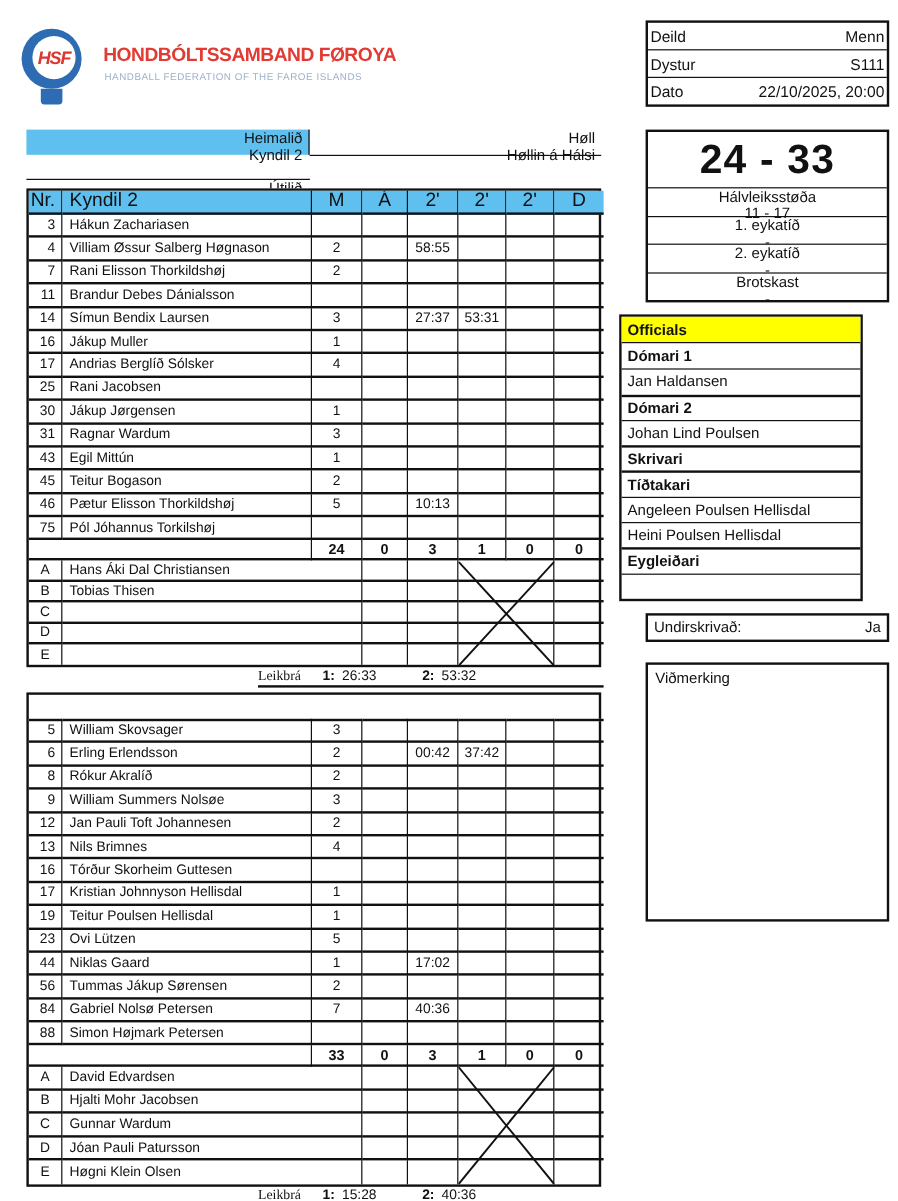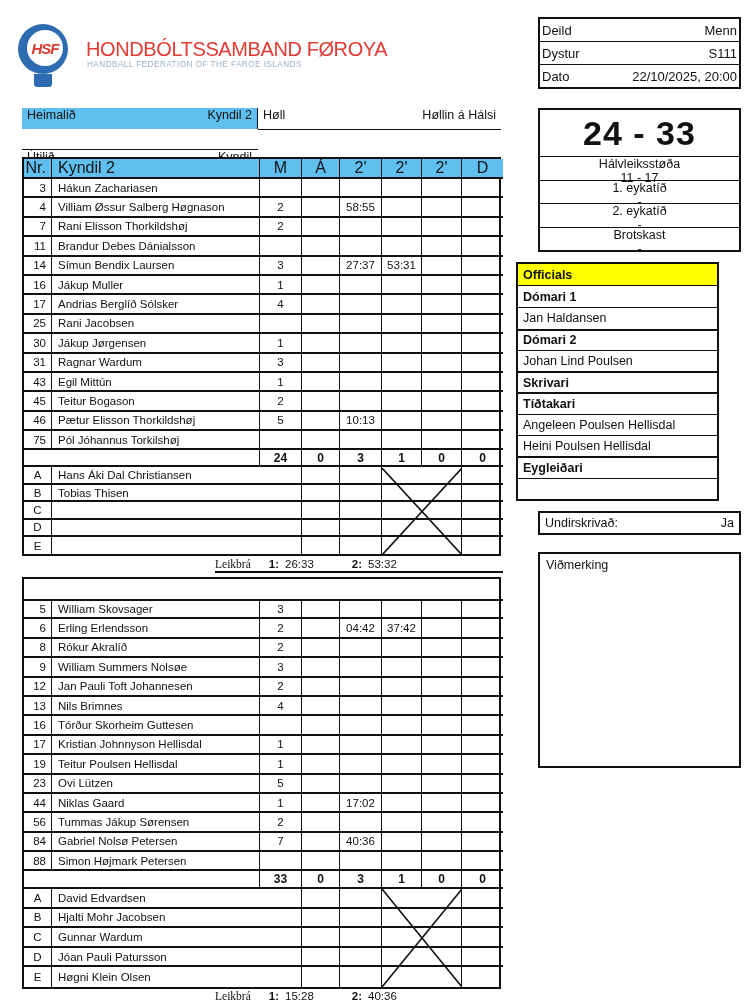--- a/index.html
+++ b/index.html
@@ -9,41 +9,41 @@
     -webkit-font-smoothing:antialiased;
   }
   .abs{position:absolute;}
   
   .logo-wrap{left:16px;top:22px;width:360px;height:70px;}
   .logo-ball{position:absolute;left:2px;top:2px;width:50px;height:50px;border-radius:50%;background:#2d6cb3;}
   .logo-inner{position:absolute;left:9px;top:6px;width:36px;height:36px;border-radius:50%;background:#ffffff;
     display:flex;align-items:center;justify-content:center;}
   .logo-hsf{color:#d93831;font-weight:bold;font-style:italic;font-size:15px;letter-spacing:-1px;}
   .logo-base{position:absolute;left:18px;top:52px;width:18px;height:13px;background:#2d6cb3;border-radius:0 0 3px 3px;}
-  .org-name{position:absolute;left:70px;top:16px;color:#e23b34;font-weight:normal;font-size:20px;letter-spacing:-0.4px;white-space:nowrap;}
+  .org-name{position:absolute;left:70px;top:16px;color:#e23b34;font-weight:bold;font-size:16px;letter-spacing:-0.4px;white-space:nowrap;}
   .org-sub{position:absolute;left:71px;top:38px;color:#9db1c9;font-size:8.2px;letter-spacing:0.45px;white-space:nowrap;}
   
   .box{border:2px solid #111;background:#fff;box-sizing:border-box;}
   .match-info{left:538px;top:17px;width:203px;}
   .mi-row{height:22px;display:flex;align-items:center;justify-content:space-between;padding:0 2px;font-size:13px;}
   .mi-row + .mi-row{border-top:1.5px solid #111;}
   .score-box{left:538px;top:108px;width:203px;border-width:2.5px;}
   .score-big{height:46px;display:flex;align-items:center;justify-content:center;font-size:34px;font-weight:bold;letter-spacing:1px;}
   .sc-row{height:22.5px;display:flex;align-items:center;justify-content:space-between;padding:0 5px;font-size:12.5px;border-top:1.5px solid #111;flex-direction:column;}
   .officials-box{left:516px;top:262px;width:203px;}
   .off-title{height:21px;display:flex;align-items:center;padding:0 5px;background:#ffff00;font-weight:bold;font-size:12.5px;border-bottom:1.5px solid #111;}
   .off-row{height:21.3px;display:flex;align-items:center;padding:0 5px;font-size:12.5px;box-sizing:border-box;}
   .off-row.role{font-weight:bold;border-top:2px solid #111;}
   .off-row.role:first-of-type{border-top:none;}
   .off-row.val{border-top:1px solid #111;}
   .sig-box{left:538px;top:511px;width:203px;height:24px;display:flex;align-items:center;justify-content:space-between;padding:0 5px;font-size:12.5px;}
   .remarks-box{left:538px;top:552px;width:203px;height:216px;padding:4px 6px;font-size:12.5px;}
   
   .vs-table{left:22px;top:108px;width:479px;display:grid;grid-template-columns:236px 243px;grid-template-rows:21px 21px;}
-  .vs-cell{display:flex;align-items:flex-start;justify-content:space-between;padding:0 5px;font-size:12.5px;box-sizing:border-box;border-right:1.5px solid #111;}
+  .vs-cell{display:flex;align-items:flex-end;justify-content:space-between;padding:0 5px;font-size:12.5px;box-sizing:border-box;border-right:1.5px solid #111;flex-direction:column;}
   .vs-cell.r2{border-top:1.5px solid #111;}
   .vs-cell.lastc{border-right:none;}
   .bg-blue{background:#5fc0ef;}
   .bg-pink{background:#e5e5e5;margin-top:20px;}
   
   .team-block{left:22px;width:479px;}
   .team1{top:157px;height:420px;}
   .team2{top:577px;height:424px;}
   .ptable{display:grid;grid-template-columns:28px 208px 42px 38px 42px 40px 40px 41px;border:2px solid #111;box-sizing:border-box;position:relative;background:#fff;}
   .c{box-sizing:border-box;border-right:1px solid #111;border-bottom:2px solid #111;display:flex;align-items:center;font-size:11.5px;overflow:hidden;white-space:nowrap;}
@@ -345,21 +345,21 @@
       <div class="c ctr">3</div>
       <div class="c ctr"></div>
       <div class="c ctr"></div>
       <div class="c ctr"></div>
       <div class="c ctr"></div>
       <div class="c ctr lastcol"></div>
       <div class="c num">6</div>
       <div class="c pname">Erling Erlendsson</div>
       <div class="c ctr">2</div>
       <div class="c ctr"></div>
-      <div class="c ctr">04:42</div>
+      <div class="c ctr">00:42</div>
       <div class="c ctr">37:42</div>
       <div class="c ctr"></div>
       <div class="c ctr lastcol"></div>
       <div class="c num">8</div>
       <div class="c pname">Rókur Akralíð</div>
       <div class="c ctr">2</div>
       <div class="c ctr"></div>
       <div class="c ctr"></div>
       <div class="c ctr"></div>
       <div class="c ctr"></div>

